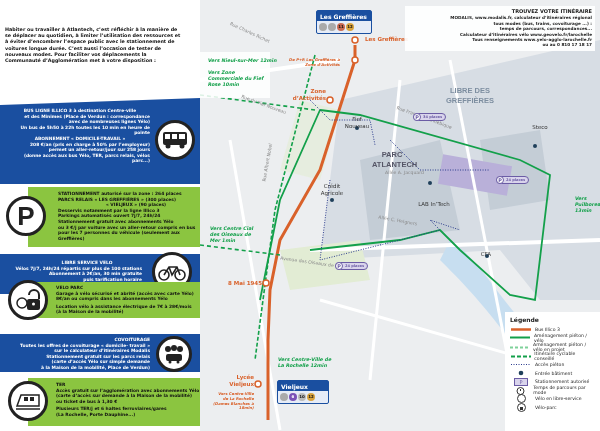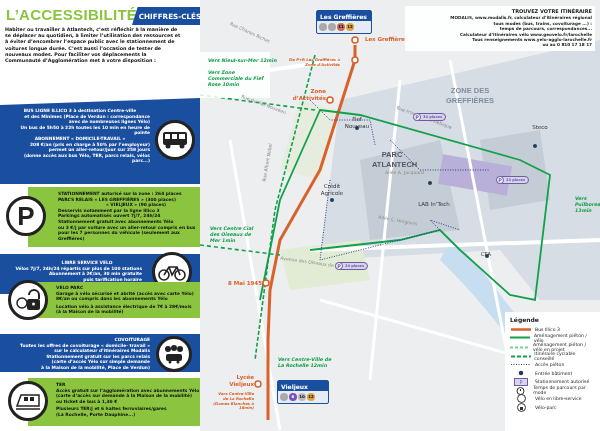--- a/index.html
+++ b/index.html
@@ -29,22 +29,20 @@
   .lg-row{display:flex;align-items:center;height:8.5px}
   .lg-sym{width:22px;display:flex;align-items:center;justify-content:center;margin-right:3px}
   .pbadge{position:absolute;border:1px solid #6b5ca5;background:#d9d4ec;border-radius:5px;height:8px;display:flex;align-items:center;font-size:3.6px;color:#6b5ca5;font-weight:bold;padding-right:3px}
   .pbadge .p{width:8px;height:8px;border-radius:50%;background:#fff;border:1px solid #6b5ca5;font-size:5px;display:flex;align-items:center;justify-content:center;margin-left:-1px;margin-right:2px}
 </style>
 </head>
 <body>
 
 <div class="left">
   <div class="title-row">
-    <div class="title">L’ACCESSIBILITÉ</div>
-    <div class="badge">CHIFFRES-CLÉS</div>
   </div>
   <div class="intro">Habiter ou travailler à Atlantech, c’est réfléchir à la manière de se déplacer au quotidien, à limiter l’utilisation des ressources et à éviter d’encombrer l’espace public avec le stationnement de voitures longue durée. C’est aussi l’occasion de tester de nouveaux modes. Pour faciliter vos déplacements la Communauté d’Agglomération met à votre disposition :</div>
 
   <div class="block blue" style="top:98px;height:86px;clip-path:polygon(0 8%,100% 0,100% 100%,0 100%)">
     <div class="btxt" style="right:50px;top:10px;text-align:right;width:140px">
       <div style="text-align:center">BUS LIGNE ILLICO 3 à destination Centre-ville</div>
       <div>et des Minimes (Place de Verdun : correspondance</div>
       <div>avec de nombreuses lignes Yélo)</div>
       <div>Un bus de 5h50 à 22h toutes les 10 min en heure de pointe</div>
       <div style="text-align:center">ABONNEMENT « DOMICILE-TRAVAIL »</div>
@@ -193,21 +191,21 @@
 
     <circle cx="157" cy="128" r="2" fill="#1f3f5a"></circle>
     <circle cx="132" cy="200" r="2" fill="#1f3f5a"></circle>
     <circle cx="230" cy="183" r="2" fill="#1f3f5a"></circle>
     <circle cx="335" cy="146" r="2" fill="#1f3f5a"></circle>
     <circle cx="287" cy="256" r="2" fill="#1f3f5a"></circle>
   </svg>
 
   <div style="position:absolute;left:0;top:52px;width:70px;height:46px;background:rgba(255,255,255,0.85)"></div>
 
-  <div class="zone-label" style="left:230px;top:86px;width:80px;font-size:7.5px">ZONE DES GREFFIÈRES</div>
+  <div class="zone-label" style="left:230px;top:86px;width:80px;font-size:7.5px">LIBRE DES GREFFIÈRES</div>
   <div class="zone-label" style="left:172px;top:150px;width:40px;font-size:7.5px;color:#556">PARC ATLANTECH</div>
 
   <div class="place" style="left:140px;top:116px;width:34px">Fief Nouveau</div>
   <div class="place" style="left:112px;top:183px;width:40px">Crédit Agricole</div>
   <div class="place" style="left:214px;top:201px;width:40px">LAB In’Tech</div>
   <div class="place" style="left:328px;top:124px;width:24px">Steco</div>
   <div class="place" style="left:276px;top:251px;width:20px">CFA</div>
 
   <div class="street" style="left:28px;top:30px;transform:rotate(25deg)">Rue Charles Richet</div>
   <div class="street" style="left:40px;top:102px;transform:rotate(20deg)">Rue du Fief Nouveau</div>

